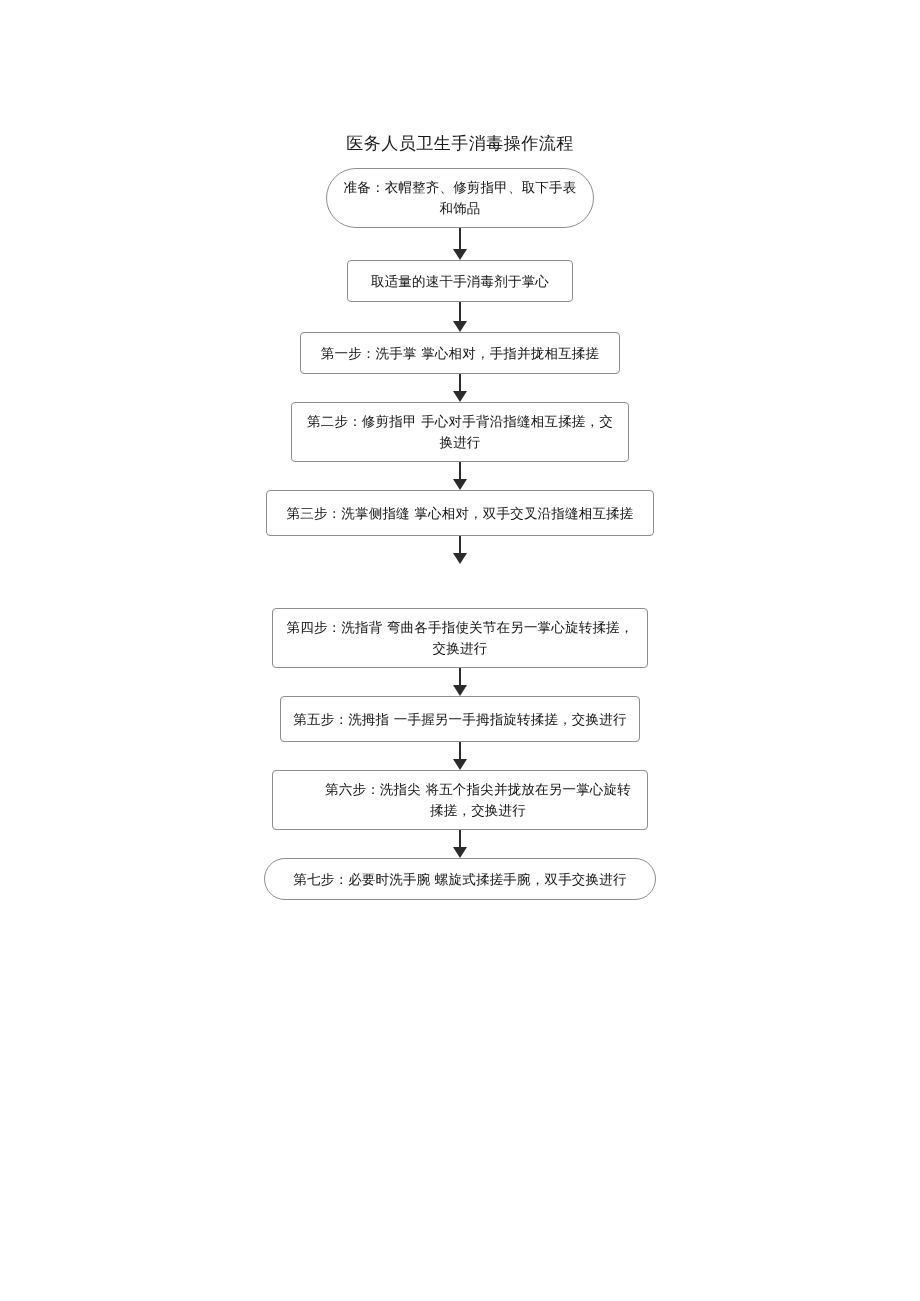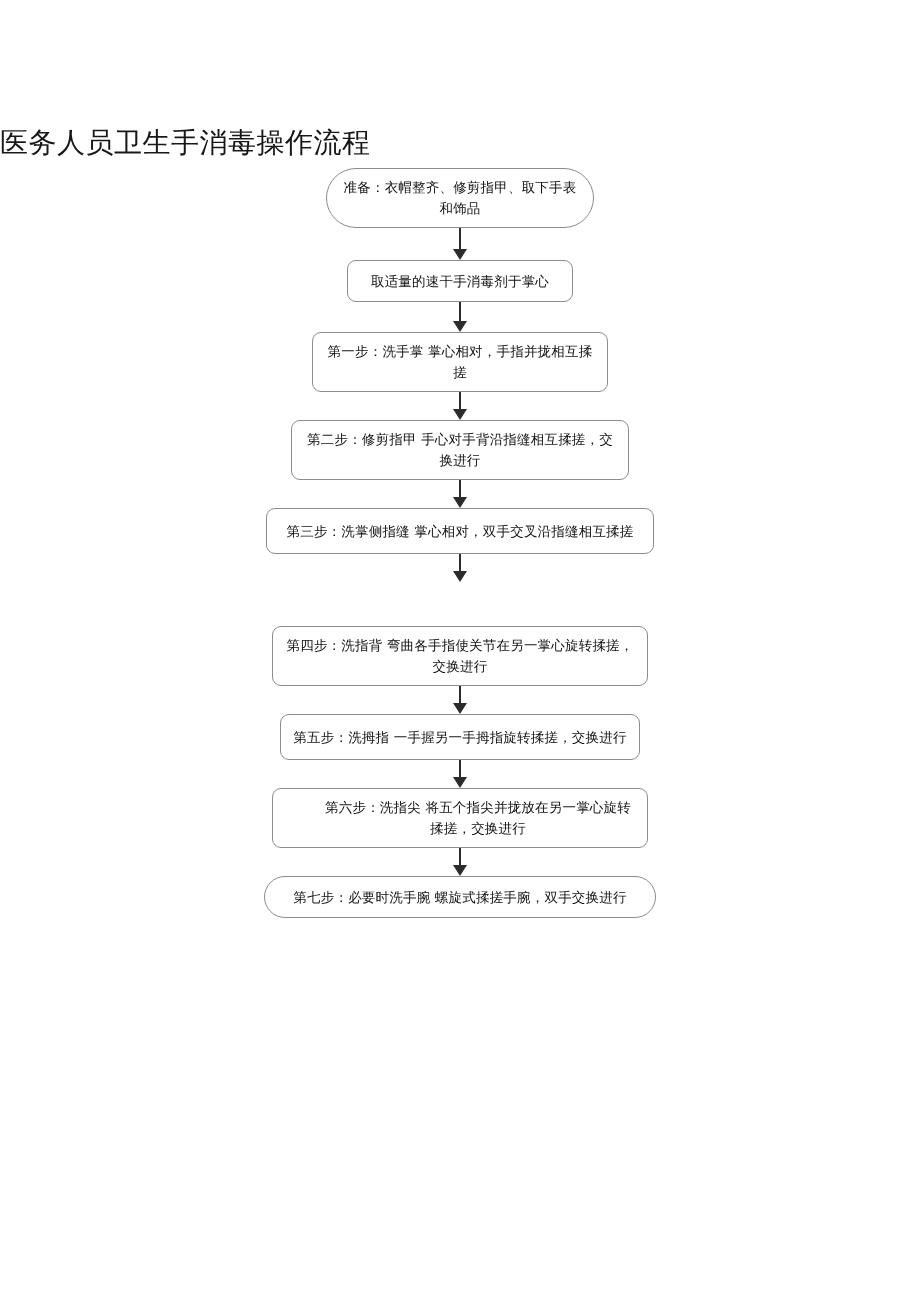--- a/index.html
+++ b/index.html
@@ -22,23 +22,23 @@
     height: 1301px;
     background: #ffffff;
   }
 
   
   .doc-title {
     position: absolute;
     top: 128px;
     left: 0;
     width: 920px;
-    text-align: left;
+    text-align: center;
     font-family: "DejaVu Sans", "Liberation Sans", sans-serif;
-    font-size: 28px;
+    font-size: 17px;
     line-height: 30px;
     letter-spacing: 0.5px;
     color: #181818;
     white-space: nowrap;
   }
 
   
   .flow {
     position: absolute;
     top: 168px;
@@ -46,41 +46,41 @@
     width: 920px;
     display: flex;
     flex-direction: column;
     align-items: center;
   }
 
   .node {
     box-sizing: border-box;
     background: #ffffff;
     border: 1px solid #8d8d8d;
-    border-radius: 9px;
+    border-radius: 4px;
     color: #111111;
     font-family: "DejaVu Sans", "Liberation Sans", sans-serif;
     font-size: 13.5px;
     line-height: 21px;
     text-align: center;
     padding: 8px 12px;
     letter-spacing: 0.2px;
     display: flex;
     align-items: center;
     justify-content: center;
   }
 
   
   .node.pill {
     border-radius: 40px;
   }
 
   .node.w-prepare  { width: 268px; min-height: 46px; justify-content: flex-end; }
   .node.w-gel      { width: 226px; min-height: 42px; }
-  .node.w-s1       { width: 296px; min-height: 42px; }
+  .node.w-s1       { width: 320px; min-height: 42px; }
   .node.w-s2       { width: 338px; min-height: 46px; }
   .node.w-s3       { width: 388px; min-height: 46px; }
   .node.w-s4       { width: 376px; min-height: 46px; margin-top: 44px; }
   .node.w-s5       { width: 360px; min-height: 46px; }
   .node.w-s6       { width: 376px; min-height: 46px; padding-left: 48px; }
   .node.w-s7       { width: 392px; min-height: 42px; }
 
   .node-text {
     display: block;
     width: 100%;

